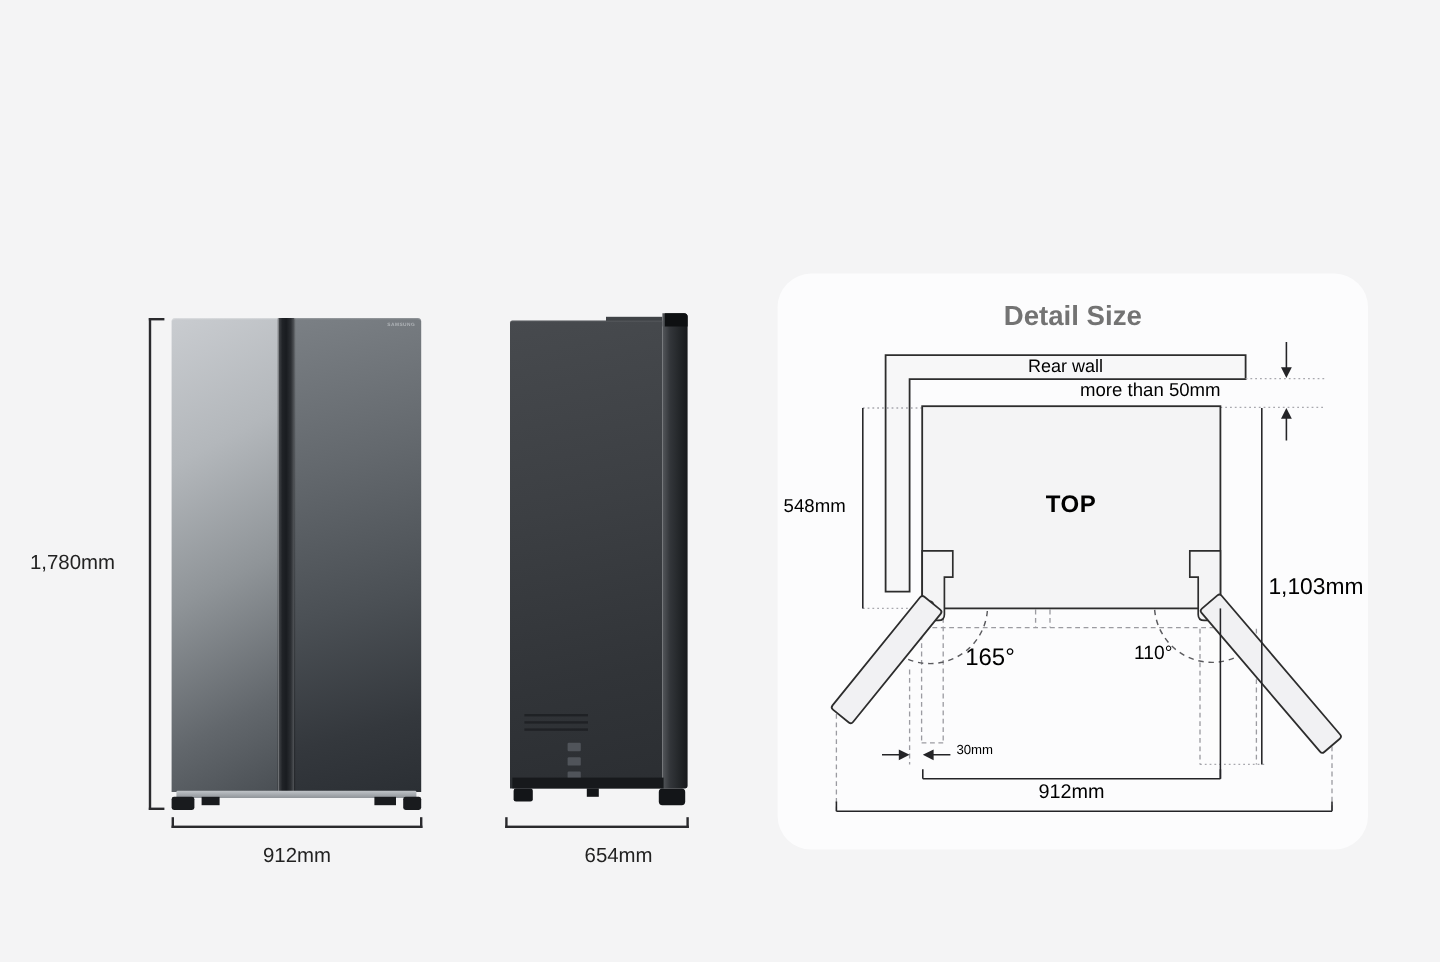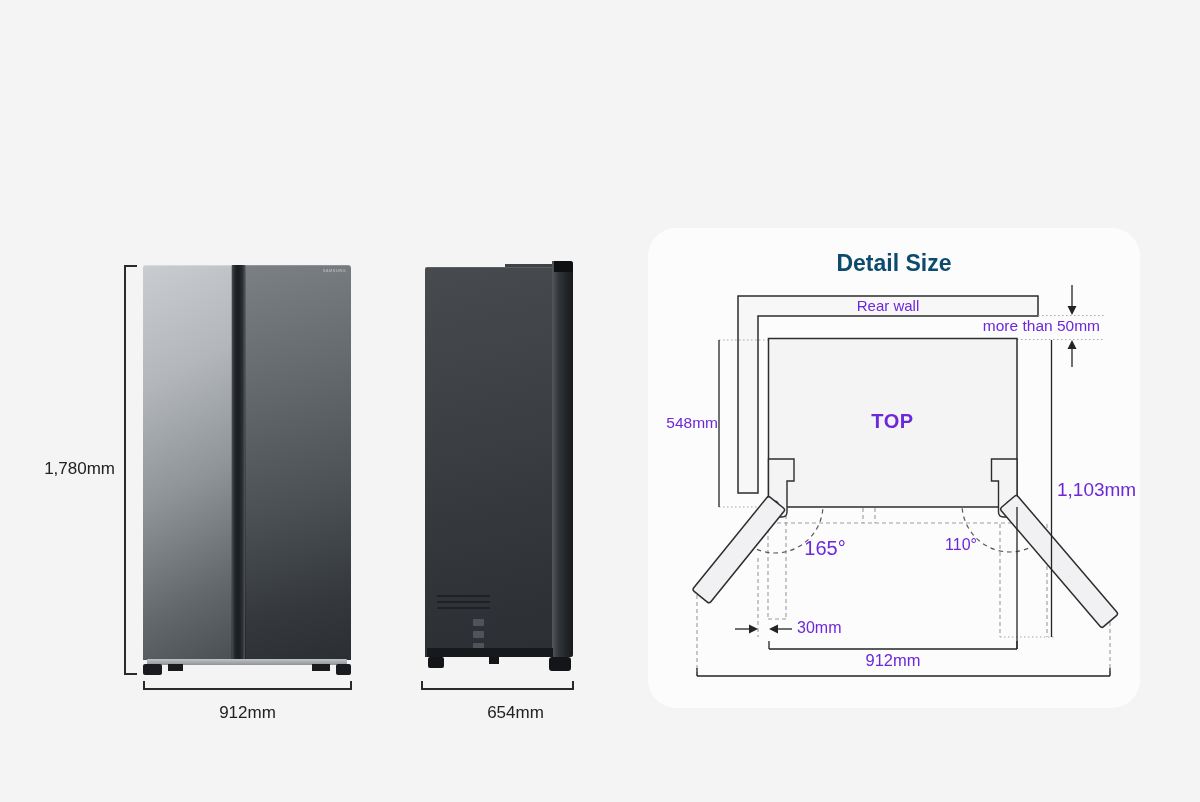--- a/index.html
+++ b/index.html
@@ -4,23 +4,23 @@
 <style>
   html,body{margin:0;padding:0}
   body{
     width:1200px;height:802px;position:relative;overflow:hidden;
     background:#f4f4f5;color:#1c1c1c;
     font-family:"Liberation Sans",sans-serif;
   }
   .abs{position:absolute}
   .dim{position:absolute;background:#2a2a2d}
   .dim-label{position:absolute;font-size:17px;color:#222;white-space:nowrap}
-  .panel-label{position:absolute;white-space:nowrap;color:#6d28d9}
+  .panel-label{position:absolute;white-space:nowrap;color:#000000}
   .center{text-align:center}
-  .right{text-align:right}
+  .right{}
 
   
   .fridge-front{position:absolute;left:143px;top:265px;width:208px;height:410px}
   .door-left{
     position:absolute;left:0;top:0;width:89px;height:395px;
     border-radius:3px 0 0 0;
     background:linear-gradient(152deg,#c9ccd0 0%,#b3b7bb 28%,#8f9498 55%,#62676c 82%,#4a4f54 100%);
     box-shadow:inset 0 1px 0 rgba(255,255,255,.3), inset -1px 0 0 rgba(0,0,0,.18);
   }
   .center-strip{
@@ -61,21 +61,21 @@
   .side-base{position:absolute;left:2px;top:387px;width:126px;height:9px;background:#17191c}
   .side-foot{position:absolute;background:#131518}
 
   
   .detail-panel{
     position:absolute;left:648px;top:228px;width:492px;height:480px;
     background:#fcfcfd;border-radius:28px;
   }
   .panel-title{
     position:absolute;left:0;right:0;top:22px;text-align:center;
-    font-size:23px;font-weight:bold;color:#0c4a6e;
+    font-size:23px;font-weight:bold;color:#737373;
   }
 </style>
 </head>
 <body>
 
 <div class="fridge-front">
   <div class="door-left"></div>
   <div class="center-strip"></div>
   <div class="door-right">
     <span class="brand-logo">SAMSUNG</span>
@@ -184,15 +184,15 @@
     </g>
   </svg>
 
   <div class="panel-label center" style="left:90px;top:68px;width:300px;height:20px;line-height:20px;font-size:15px">Rear wall</div>
   <div class="panel-label center" style="left:120px;top:182px;width:249px;font-size:20px;font-weight:bold;letter-spacing:.5px">TOP</div>
   <div class="panel-label right" style="left:5px;top:186px;width:65px;font-size:15.5px">548mm</div>
   <div class="panel-label" style="left:409px;top:251px;font-size:19px">1,103mm</div>
   <div class="panel-label right" style="left:252px;top:89px;width:200px;font-size:15.5px">more than 50mm</div>
   <div class="panel-label center" style="left:147px;top:309px;width:60px;font-size:20px">165°</div>
   <div class="panel-label center" style="left:283px;top:308px;width:60px;font-size:16px">110°</div>
-  <div class="panel-label" style="left:149px;top:391px;font-size:16px">30mm</div>
+  <div class="panel-label" style="left:149px;top:391px;font-size:11px">30mm</div>
   <div class="panel-label center" style="left:121px;top:423px;width:248px;font-size:16.5px">912mm</div>
 </div>
 
 </body></html>

